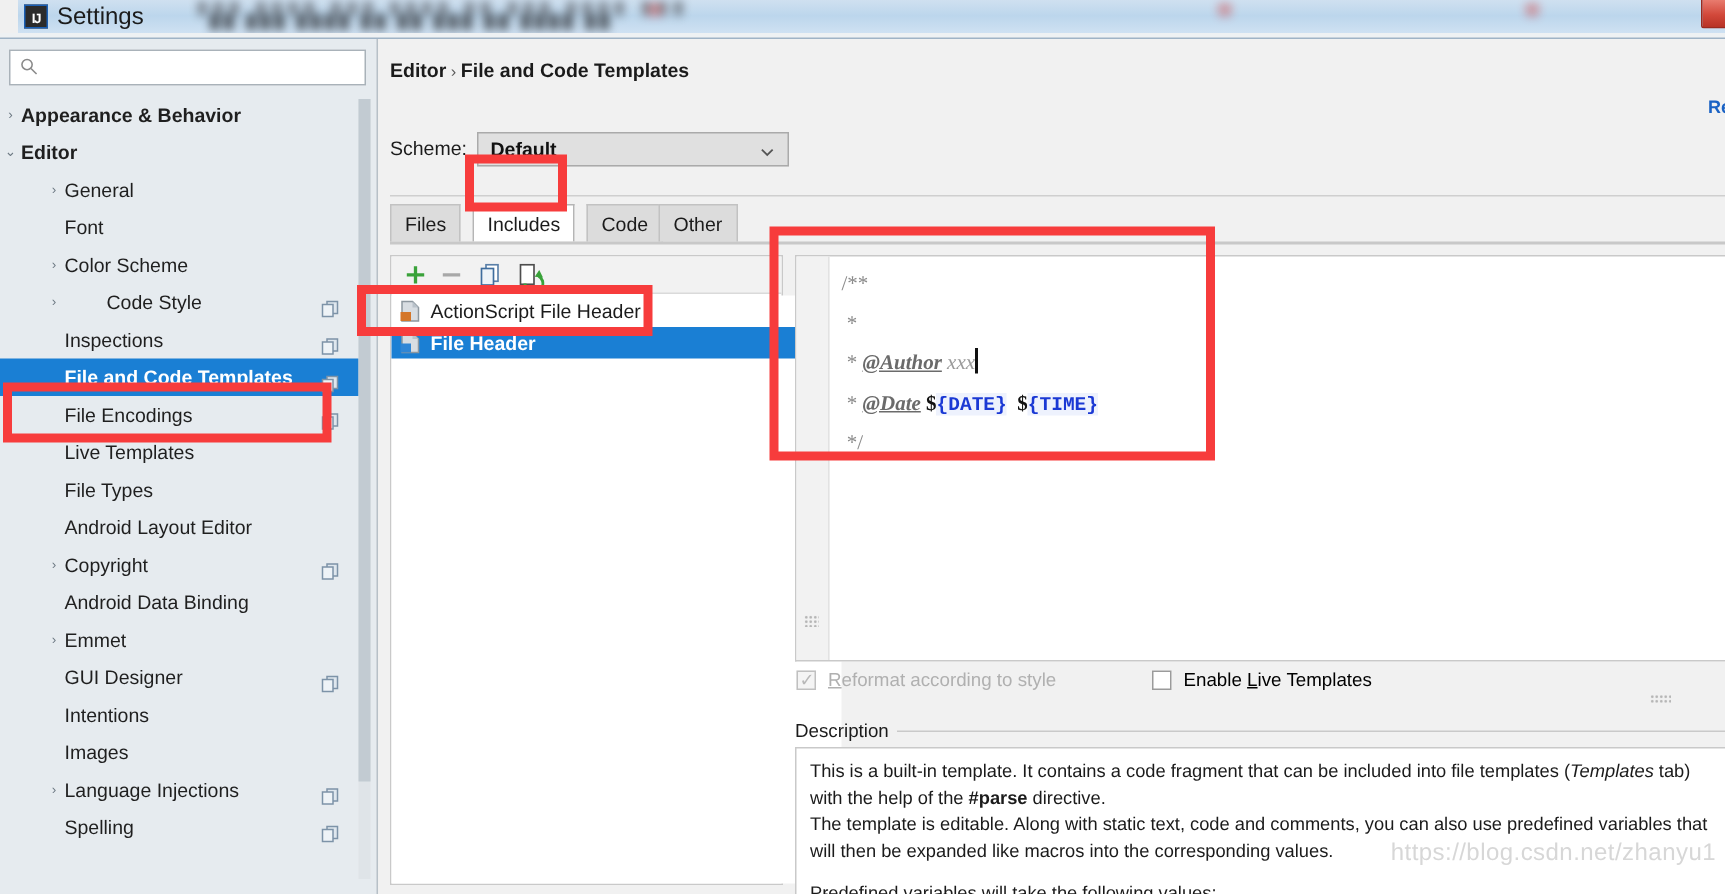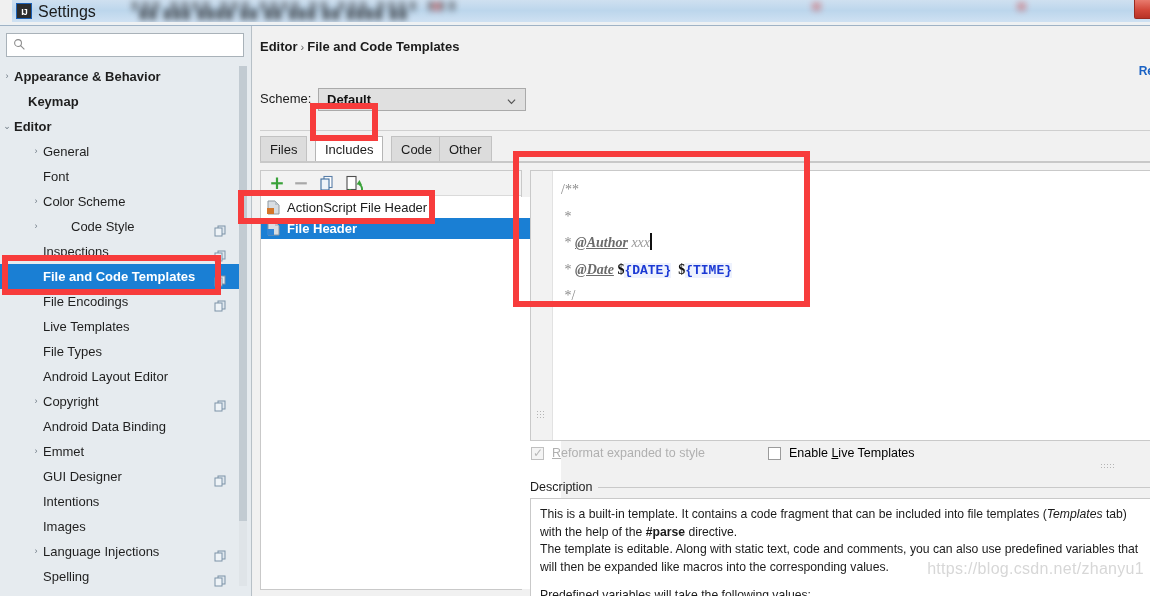--- a/index.html
+++ b/index.html
@@ -265,23 +265,20 @@
       </svg>
       <input class="search-input" value="" placeholder="" style="">
     </div>
 
     <div class="tree" id="tree">
         <div class="tnode bold">
           <span class="arrow" style="left: 1px;">›</span>
           <span class="lbl" style="left: 14px;">Appearance &amp; Behavior</span>
         </div>
         <div class="tnode bold">
-          <span class="lbl" style="left: 28px;">Keymap</span>
-        </div>
-        <div class="tnode bold">
           <span class="arrow" style="left: 1px;">⌄</span>
           <span class="lbl" style="left: 14px;">Editor</span>
         </div>
         <div class="tnode">
           <span class="arrow" style="left: 30px;">›</span>
           <span class="lbl" style="left: 43px;">General</span>
         </div>
         <div class="tnode">
           <span class="lbl" style="left: 43px;">Font</span>
         </div>
@@ -450,21 +447,21 @@
         <div class="dots"></div>
       </div>
       <div class="code" id="code"><div class="ln"><span class="gray">/**</span></div><div class="ln"><span class="gray"> *</span></div><div class="ln"><span class="gray"> * </span><span class="tag">@Author</span><span class="plain"> xxx</span><span class="caret"></span></div><div class="ln"><span class="gray"> * </span><span class="tag">@Date</span><span class="plain"> </span><span class="dollar">$</span><span class="macro">{DATE}</span><span class="plain">  </span><span class="dollar">$</span><span class="macro">{TIME}</span></div><div class="ln"><span class="gray"> */</span></div></div>
     </div>
 
     <div class="chkrow">
       <div class="chk disabled" style="left:1px">
         <span class="tick">✓</span>
       </div>
       <div class="chklbl disabled" style="left:22px">
-        <span class="u">R</span><span>eformat expanded to style</span>
+        <span class="u">R</span><span>eformat according to style</span>
       </div>
       <div class="chk" style="left:238px"></div>
       <div class="chklbl" style="left:259px">
         <span>Enable </span><span class="u">L</span><span>ive Templates</span>
       </div>
       <div class="grip"></div>
     </div>
 
     <div class="desc-head">Description</div>
     <div class="desc-rule"></div>

